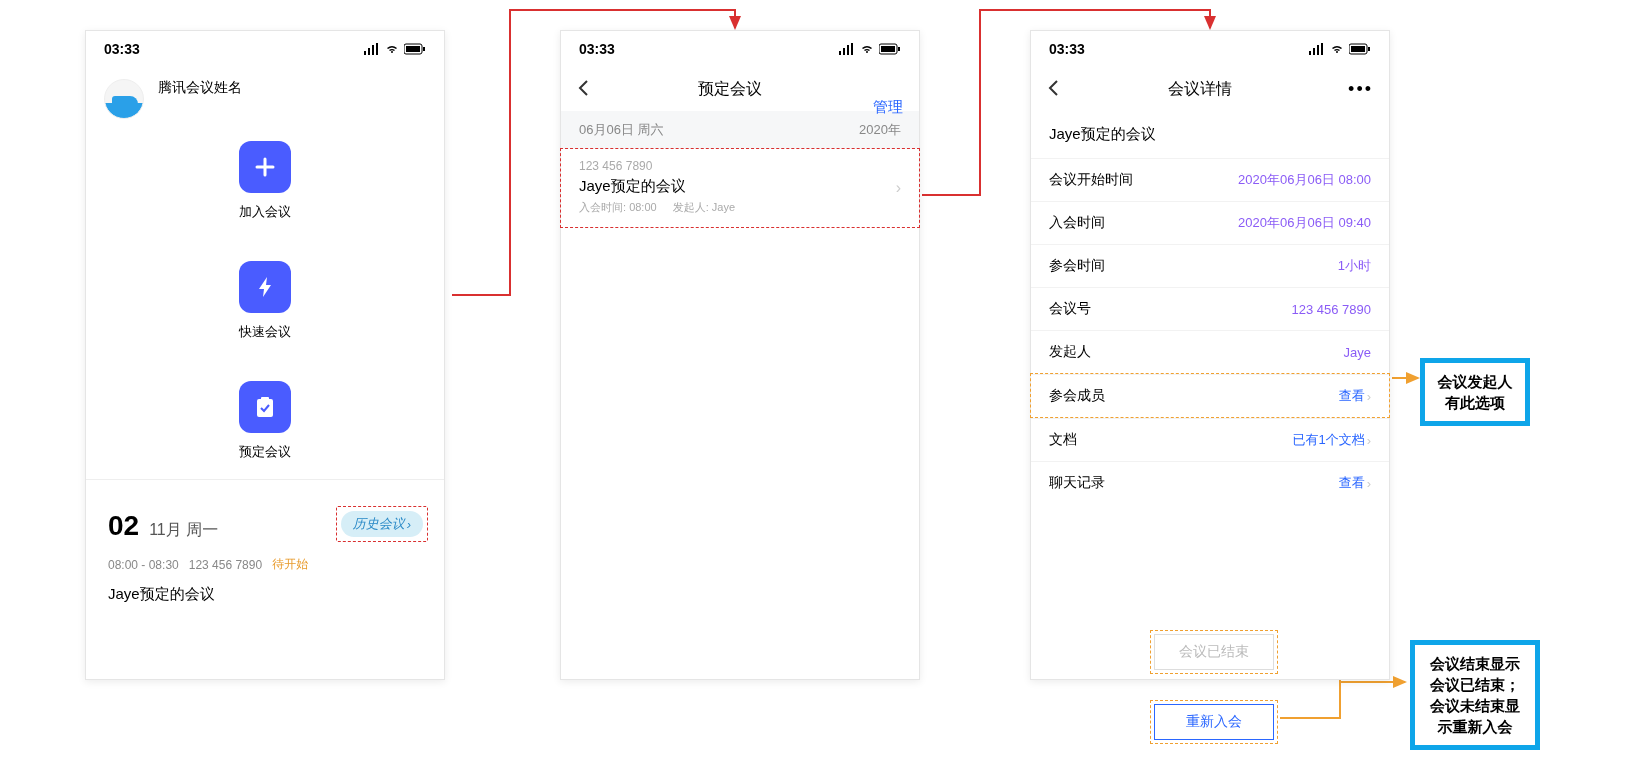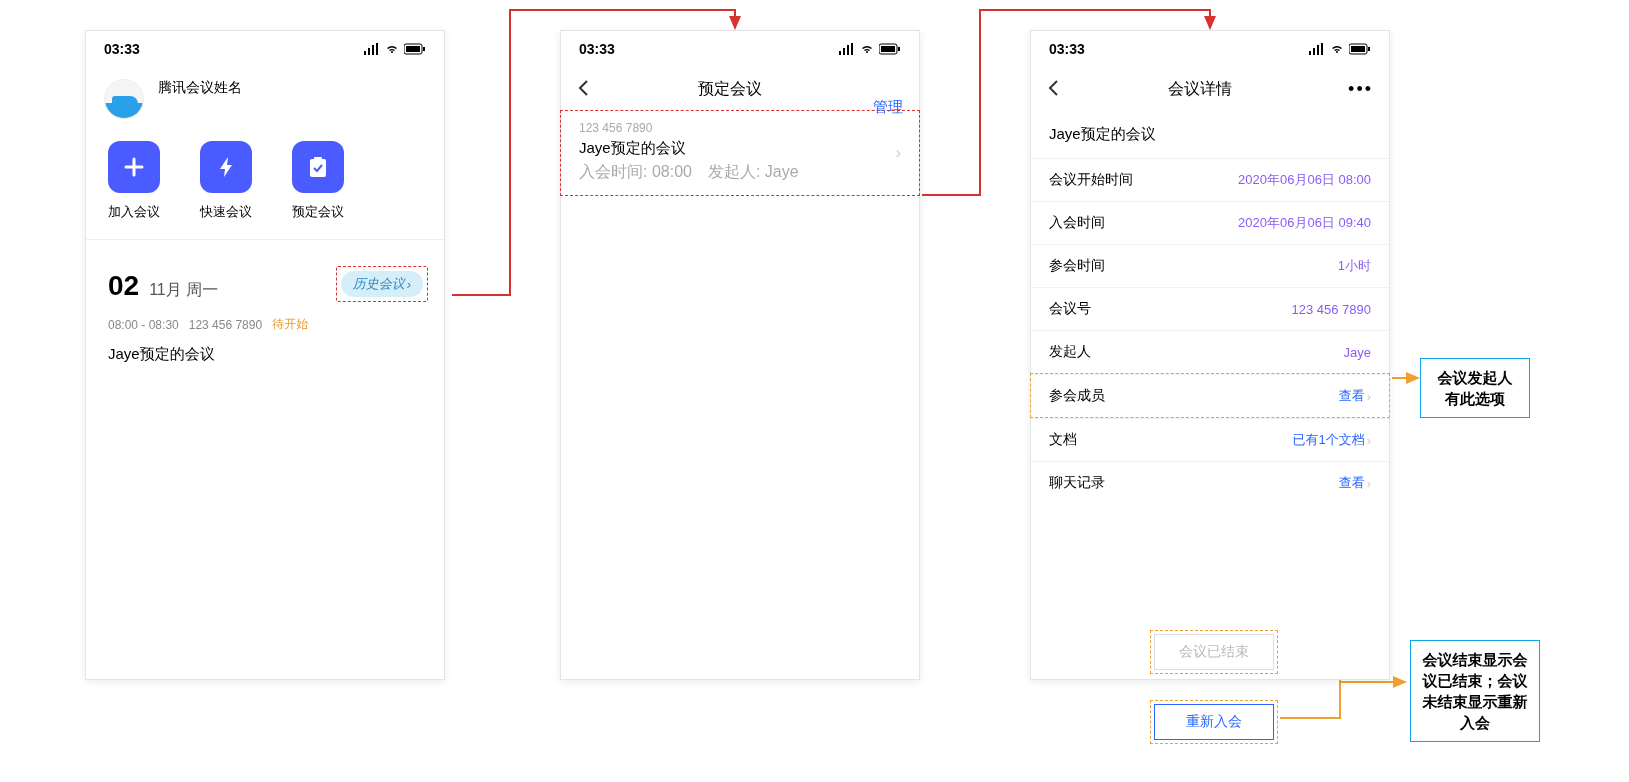--- a/index.html
+++ b/index.html
@@ -19,21 +19,21 @@
 .nav-back { width:20px; cursor:pointer; }
 .nav-title { flex:1; text-align:center; font-size:16px; }
 .nav-action { color:#2a66ff; font-size:15px; cursor:pointer; min-width:40px;text-align:right;margin-top:36px; }
 .nav-more { font-size:18px; letter-spacing:2px; cursor:pointer; min-width:40px;text-align:right;}
 
 .p1-header { padding:12px 18px 18px; display:flex; gap:14px; }
 .avatar { width:40px; height:40px; border-radius:50%; background:linear-gradient(180deg,#f5f5f5 60%,#2aa0e8 60%); border:1px solid #eee; position:relative; overflow:hidden;}
 .avatar::after{content:"";position:absolute;width:26px;height:18px;background:#2aa0e8;border-radius:3px 8px 0 0;bottom:4px;left:7px;}
 .p1-name { font-size:14px; }
 
-.action-row { display:flex; gap:40px; padding:4px 22px 18px; }
+.action-row { display:flex; gap:40px; padding:4px 22px 18px;flex-direction:column; }
 .action-item { display:flex; flex-direction:column; align-items:center; gap:10px; cursor:pointer; }
 .action-icon { width:52px; height:52px; border-radius:12px; background:#4a5cff; display:flex; align-items:center; justify-content:center; color:#fff; }
 .action-label { font-size:13px; }
 
 .divider { height:1px; background:#eee; margin:0 0 10px; }
 
 .date-row { display:flex; align-items:flex-end; justify-content:space-between; padding:16px 22px 10px;gap:12px; }
 .date-left { display:flex; align-items:baseline; gap:10px; }
 .date-big { font-size:28px; font-weight:700; }
 .date-sub { font-size:16px; color:#555; }
@@ -42,35 +42,35 @@
 
 .meet-info { padding:4px 22px; font-size:12px; color:#888; display:flex; gap:10px; align-items:center; }
 .meet-status { color:#e89a2a; }
 .meet-title { padding:8px 22px; font-size:15px; }
 
 .section-header { background:#f6f7f8; padding:10px 18px; font-size:13px; color:#888; display:flex; justify-content:space-between; }
 .meet-card { padding:10px 18px 12px; cursor:pointer; position:relative; }
 .meet-card-box { border:1.5px dashed #d93030; margin:-1px; }
 .meet-id { font-size:12px; color:#aaa; }
 .meet-card-title { font-size:15px; margin:4px 0; }
-.meet-sub { font-size:16px; color:#aaa; display:flex; gap:16px; }
+.meet-sub { font-size:11px; color:#aaa; display:flex; gap:16px; }
 .chev-right { position:absolute; right:18px; top:50%; transform:translateY(-50%); color:#ccc; }
 
 .detail-title { padding:14px 18px; font-size:15px; }
 .detail-row { display:flex; justify-content:space-between; padding:12px 18px; font-size:14px; border-top:1px solid #f2f2f2; align-items:center; }
 .detail-row .val { color:#8b5cf6; font-size:13px; }
 .detail-row .link { color:#2a66ff; font-size:13px; display:flex; align-items:center; gap:2px; cursor:pointer;}
 .detail-box { border:1.5px dashed #f0a030; margin:0 -1px; }
 
 .footer-btns { position:absolute; left:0; right:0; bottom:-90px; display:flex; flex-direction:column; gap:18px; align-items:center; }
 .btn-ghost { width:120px; height:36px; border:1px solid #ddd; color:#bbb; font-size:14px; display:flex; align-items:center; justify-content:center; background:#fff;}
 .btn-ghost.primary { color:#2a66ff; border-color:#2a66ff; cursor:pointer;}
 .btn-box { border:1.5px dashed #f0a030; padding:3px; }
 
-.annotation { position:absolute; border:1px solid #0ea5e9; background:#fff; padding:8px 10px; font-size:15px; font-weight:700; line-height:1.4; text-align:center; }
+.annotation { position:absolute; border:5px solid #0ea5e9; background:#fff; padding:8px 10px; font-size:15px; font-weight:700; line-height:1.4; text-align:center; }
 .anno1 { left:1420px; top:358px; width:110px; }
 .anno2 { left:1410px; top:640px; width:130px; }
 
 svg.flow { position:absolute; top:0; left:0; pointer-events:none; }
 </style>
 </head>
 <body>
 
 <svg class="flow" width="1629" height="782">
   <defs>
@@ -193,20 +193,24 @@
         </span>
     </span>
   </div>
   <div class="nav-bar">
     <span class="nav-back"><svg width="12" height="18">
           <path d="M10 2L3 9l7 7" stroke="#333" stroke-width="2" fill="none"></path>
         </svg></span>
     <span class="nav-title">预定会议</span>
     <span class="nav-action">管理</span>
   </div>
+  <div class="section-header">
+    <span>06月06日  周六</span>
+    <span>2020年</span>
+  </div>
   <div class="meet-card-box">
     <div class="meet-card">
       <div class="meet-id">123 456 7890</div>
       <div class="meet-card-title">Jaye预定的会议</div>
       <div class="meet-sub">
         <span><span>入会时间:</span> <span>08:00</span></span>
         <span><span>发起人:</span> <span>Jaye</span></span>
       </div>
       <span class="chev-right">›</span>
     </div>

